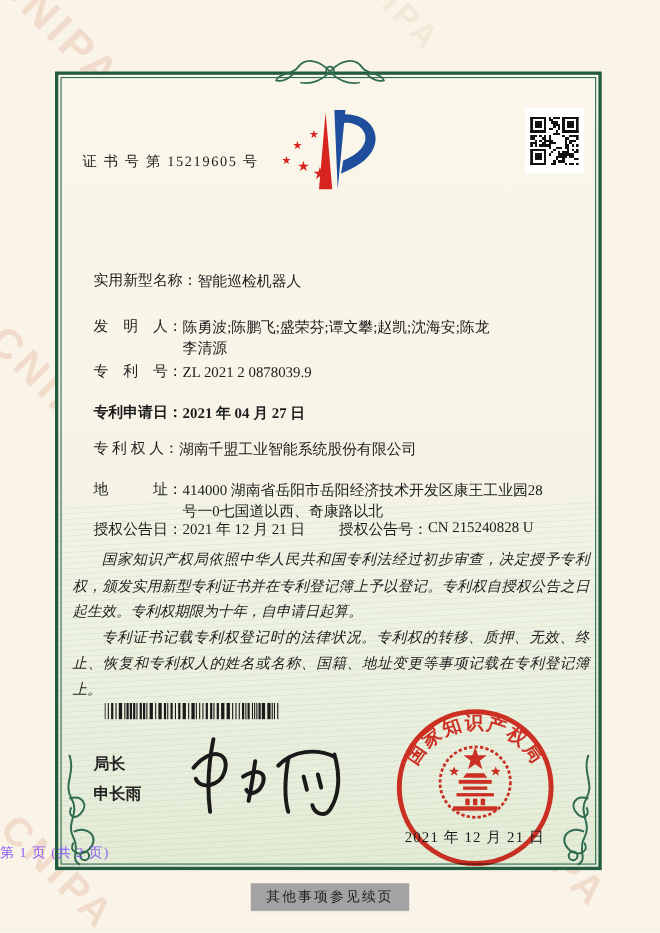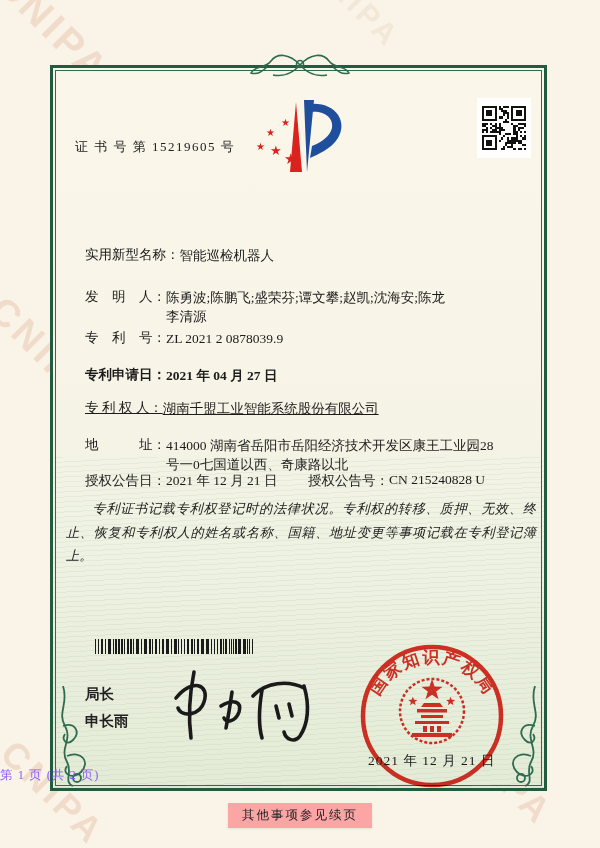--- a/index.html
+++ b/index.html
@@ -51,21 +51,21 @@
 
   .seal{position:absolute;left:357px;top:641px;width:150px;height:150px;opacity:.93;
         mix-blend-mode:multiply;}
   .seal-date{position:absolute;left:368px;top:752px;width:140px;font-size:13.5px;color:#1a1a1a;
              letter-spacing:1px;}
 
   .page-info{position:absolute;left:0;right:0;top:767px;text-align:left;font-size:12.5px;color:#8b5cf6;
              letter-spacing:1px;}
 
   .cont-note{position:absolute;left:50%;top:803px;transform:translateX(-50%);
-             background:#fca5a5;padding:4px 14px;font-size:12.5px;color:#222;
+             background:#a3a3a3;padding:4px 14px;font-size:12.5px;color:#222;
              letter-spacing:2px;box-shadow:0 1px 2px rgba(0,0,0,0.08);}
 
   .flourish-top{position:absolute;left:243px;top:49px;}
   .flourish-corner{position:absolute;}
 </style>
 </head>
 <body>
 
 <div class="page">
 
@@ -273,39 +273,40 @@
 李清源</span>
     </div>
     <div class="field" style="top:329px;">
       <span class="lbl">专　利　号：</span>
       <span class="val">ZL 2021 2 0878039.9</span>
     </div>
     <div class="field" style="top:366px;font-weight:bold;">
       <span class="lbl">专利申请日：</span>
       <span class="val">2021 年 04 月 27 日</span>
     </div>
-    <div class="field" style="top:399px;text-decoration:underline;">
+    <div class="field" style="top:399px;">
       <span class="lbl">专 利 权 人：</span>
       <span class="val">湖南千盟工业智能系统股份有限公司</span>
     </div>
     <div class="field" style="top:436px;justify-content:center;">
       <span class="lbl">地　　　址：</span>
       <span class="val">414000 湖南省岳阳市岳阳经济技术开发区康王工业园28
 号一0七国道以西、奇康路以北</span>
     </div>
     <div class="field2" style="left:85px;top:472px;">
       <span class="lbl">授权公告日：</span>
       <span class="val">2021 年 12 月 21 日</span>
     </div>
     <div class="field2" style="left:308px;top:472px;">
       <span class="lbl">授权公告号：</span>
       <span class="val">CN 215240828 U</span>
     </div>
 
     <div class="body-text">
+      <p>国家知识产权局依照中华人民共和国专利法经过初步审查，决定授予专利权，颁发实用新型专利证书并在专利登记簿上予以登记。专利权自授权公告之日起生效。专利权期限为十年，自申请日起算。</p>
       <p>专利证书记载专利权登记时的法律状况。专利权的转移、质押、无效、终止、恢复和专利权人的姓名或名称、国籍、地址变更等事项记载在专利登记簿上。</p>
     </div>
 
     <svg class="barcode" id="barcode" viewBox="0 0 160 15" preserveAspectRatio="none">
         <rect x="0" y="0" width="1" height="15" fill="#1a1a1a"></rect>
         <rect x="3" y="0" width="1" height="15" fill="#1a1a1a"></rect>
         <rect x="6" y="0" width="2" height="15" fill="#1a1a1a"></rect>
         <rect x="10" y="0" width="1" height="15" fill="#1a1a1a"></rect>
         <rect x="13" y="0" width="3" height="15" fill="#1a1a1a"></rect>
         <rect x="18" y="0" width="1" height="15" fill="#1a1a1a"></rect>

